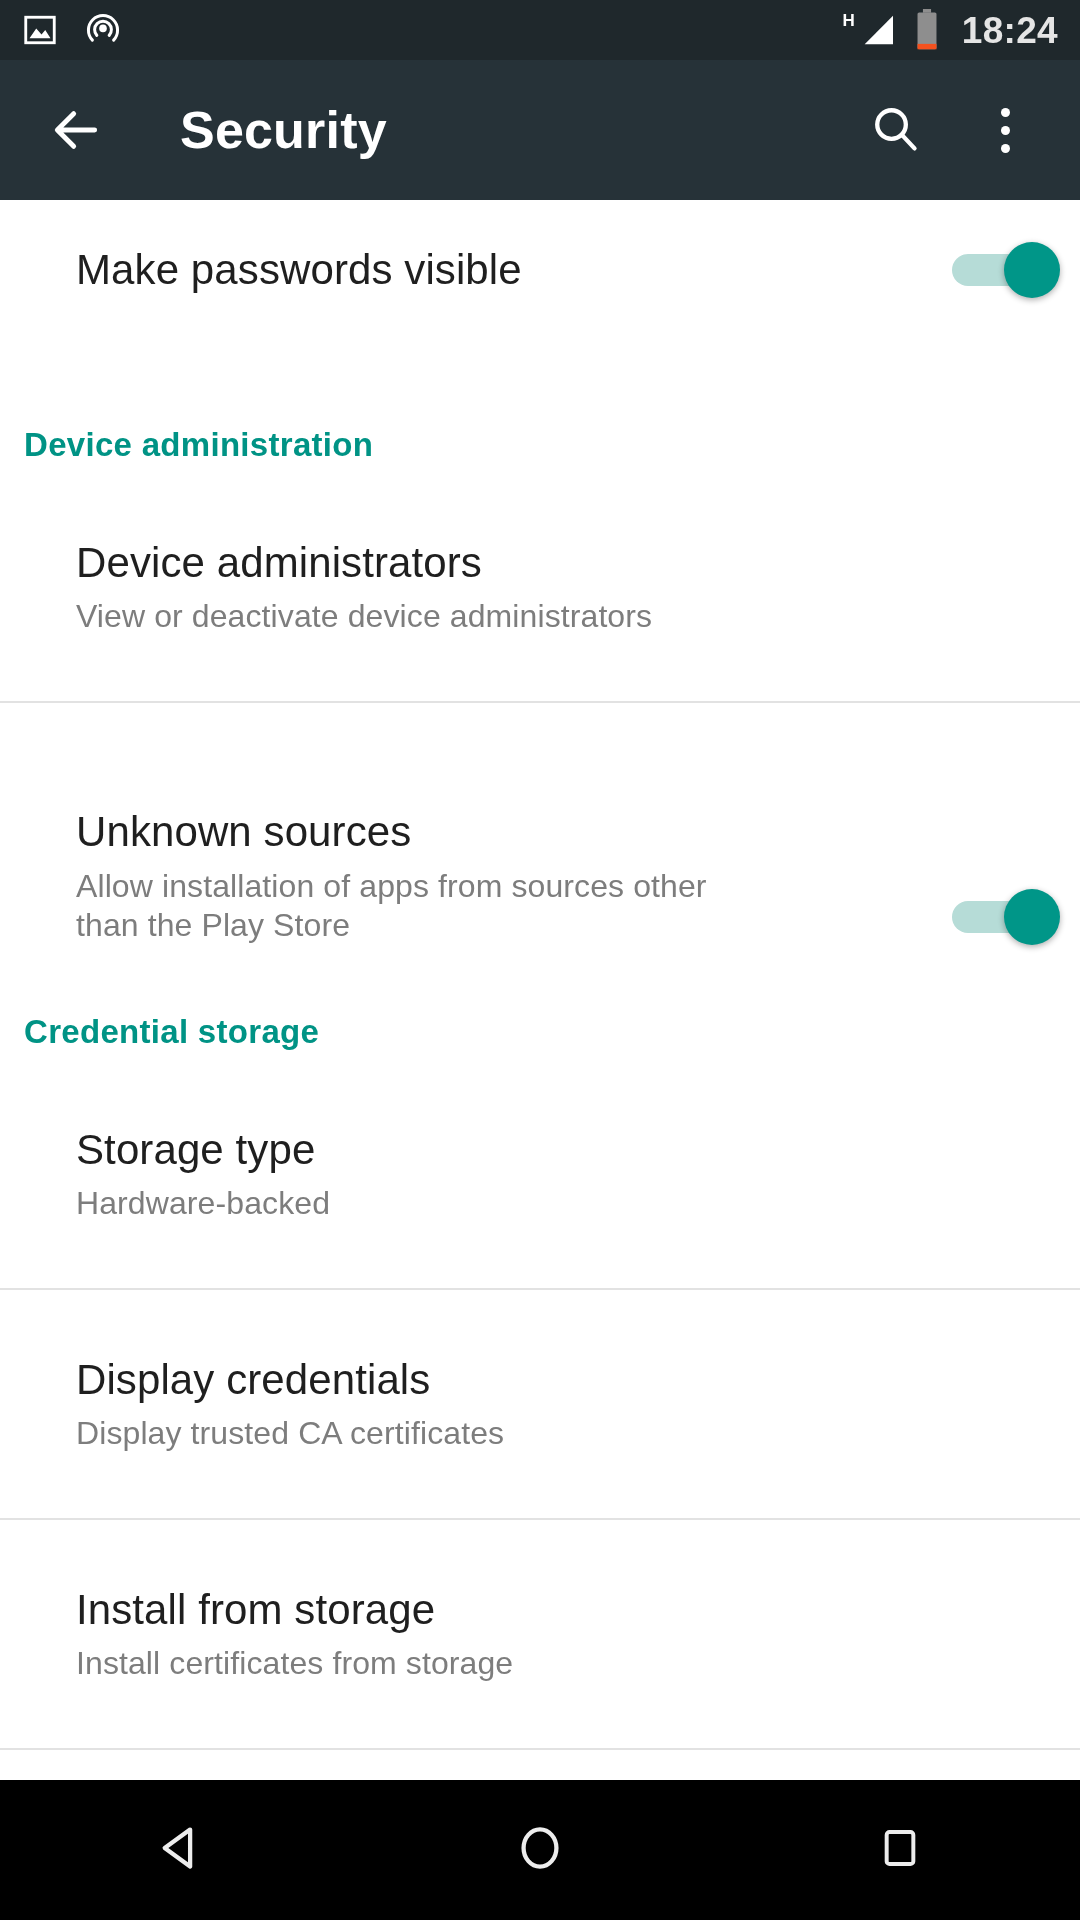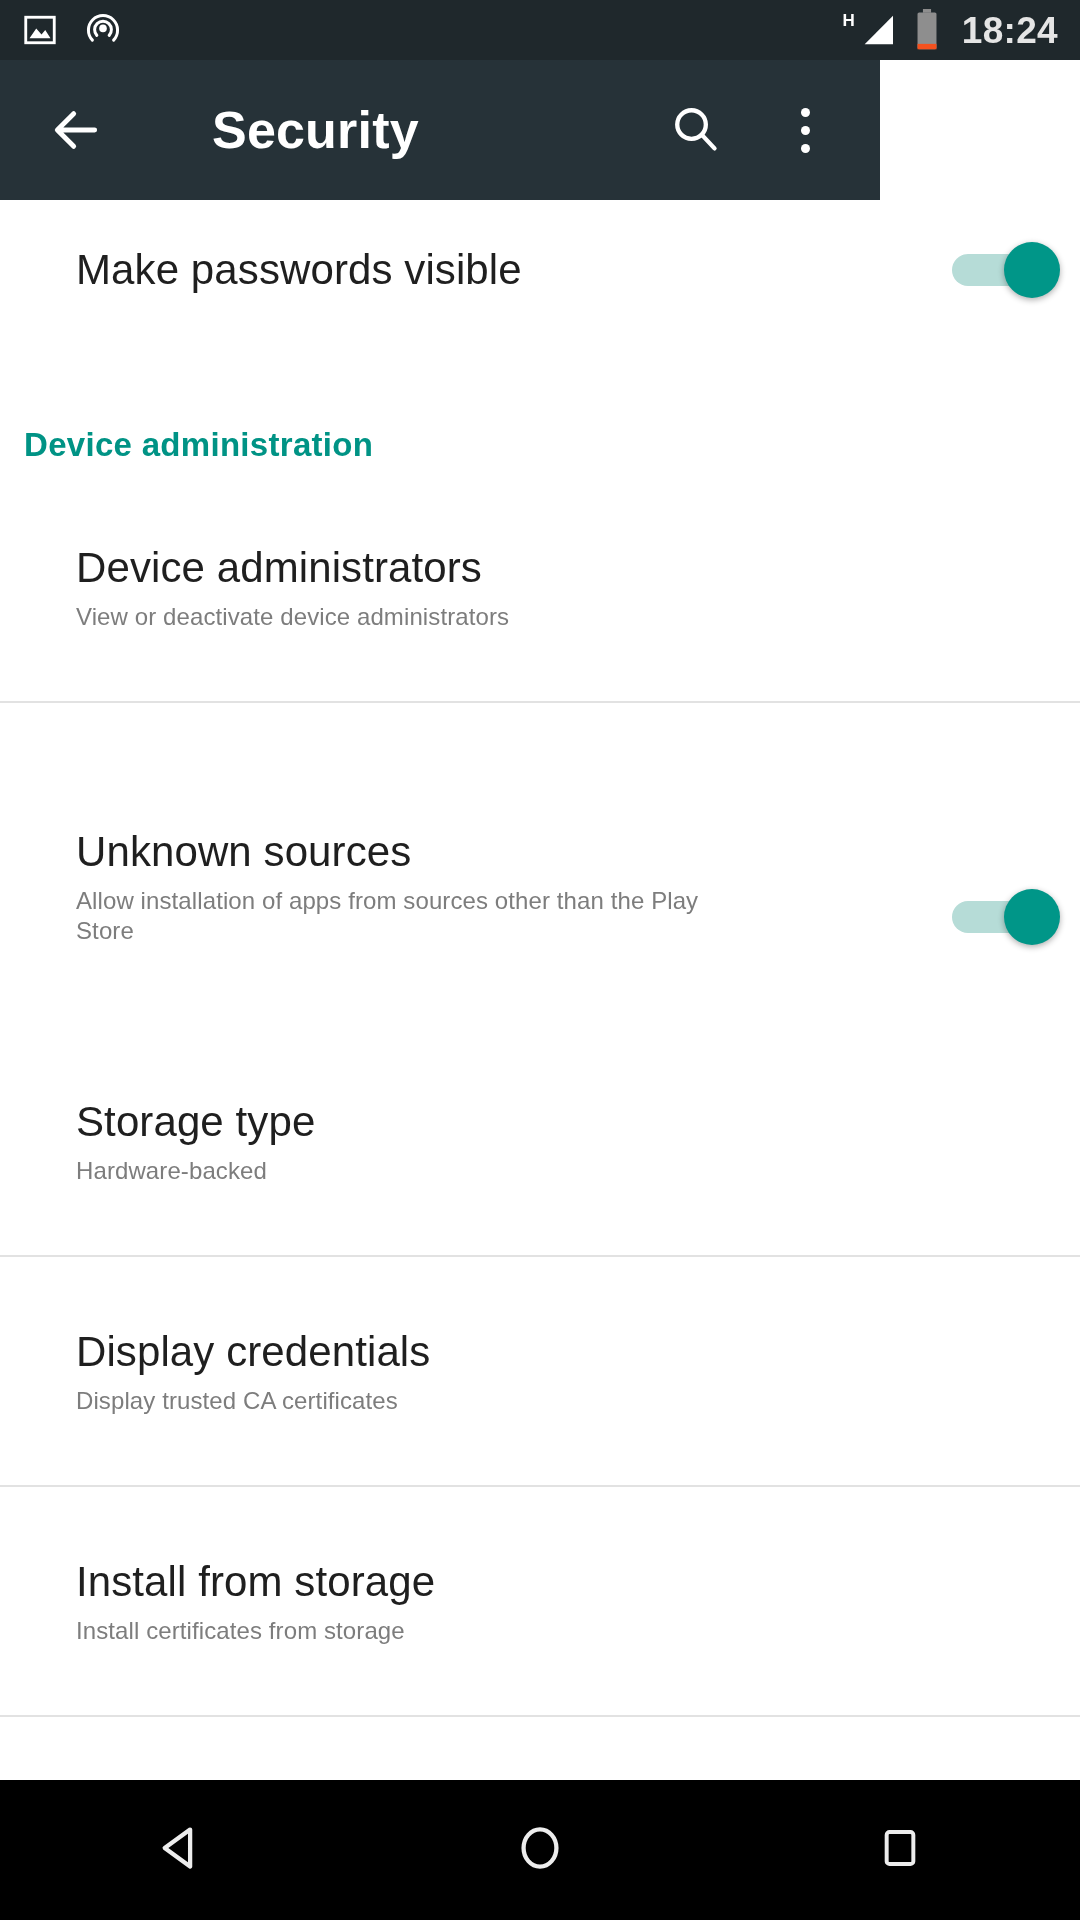--- a/index.html
+++ b/index.html
@@ -25,23 +25,23 @@
     letter-spacing:0.3px; line-height:1; margin-left:8px;
   }
   .net-wrap { display:flex; align-items:flex-start; }
   .net-letter {
     color:#ffffff; font-size:17px; font-weight:700;
     line-height:1; margin-top:2px; margin-right:1px;
   }
 
   
   .app-bar {
-    position:absolute; top:60px; left:0; width:880px; height:140px;
+    position:absolute; top:60px; left:0; width:1080px; height:140px;
     background:#263238;
-    display:flex; align-items:center; padding:0 40px;gap:32px;
+    display:flex; align-items:center; padding:0 40px;
   }
   .back-btn { width:72px; height:72px; display:flex; align-items:center; justify-content:center; cursor:pointer; }
   .app-title {
     color:#ffffff; font-size:52px; font-weight:700;
     margin-left:68px; line-height:1; letter-spacing:0.2px;
     white-space:nowrap;
   }
   .app-actions { margin-left:auto; display:flex; align-items:center; gap:40px; }
   .action-btn { width:70px; height:70px; display:flex; align-items:center; justify-content:center; cursor:pointer; }
   .dots { display:flex; flex-direction:column; gap:9px; align-items:center; }
@@ -62,21 +62,21 @@
   .row {
     position:relative; display:flex; align-items:center;
     padding:0 48px; width:100%;margin-left:28px;
   }
   .row-text { flex:1; min-width:0; }
   .row-title {
     font-size:42px; color:#1f1f1f; font-weight:400;
     line-height:1.18; letter-spacing:0.1px;
   }
   .row-sub {
-    font-size:24px; color:#7d7d7d; font-weight:400;
+    font-size:32px; color:#7d7d7d; font-weight:400;
     line-height:1.22; margin-top:10px; letter-spacing:0.1px;
   }
   .section-header {
     font-size:33px; color:#009385; font-weight:700;
     padding:0 24px; letter-spacing:0.3px; line-height:1;
   }
   .divider { height:2px; background:#e2e2e2; width:100%; }
 
   
   .switch {
@@ -199,20 +199,21 @@
         <div class="row-title">Unknown sources</div>
         <div class="row-sub" style="max-width:660px;">Allow installation of apps from sources other than the Play Store</div>
       </div>
       <div class="switch" style="margin-top:64px;">
         <div class="track"></div>
         <div class="thumb"></div>
       </div>
     </div>
 
     <div style="height:70px;"></div>
+    <div class="section-header">Credential storage</div>
     <div style="height:62px;"></div>
 
     <div class="row" style="height:128px;">
       <div class="row-text">
         <div class="row-title">Storage type</div>
         <div class="row-sub">Hardware-backed</div>
       </div>
     </div>
     <div style="height:50px;"></div>
     <div class="divider"></div>

